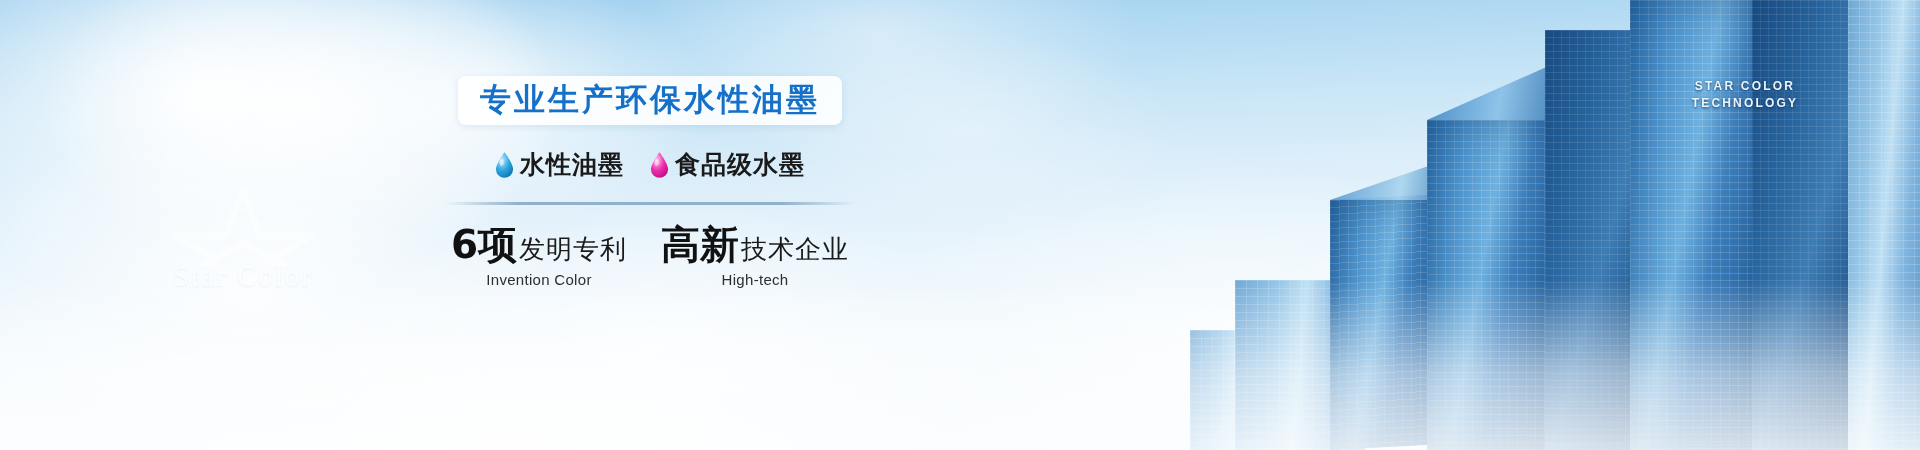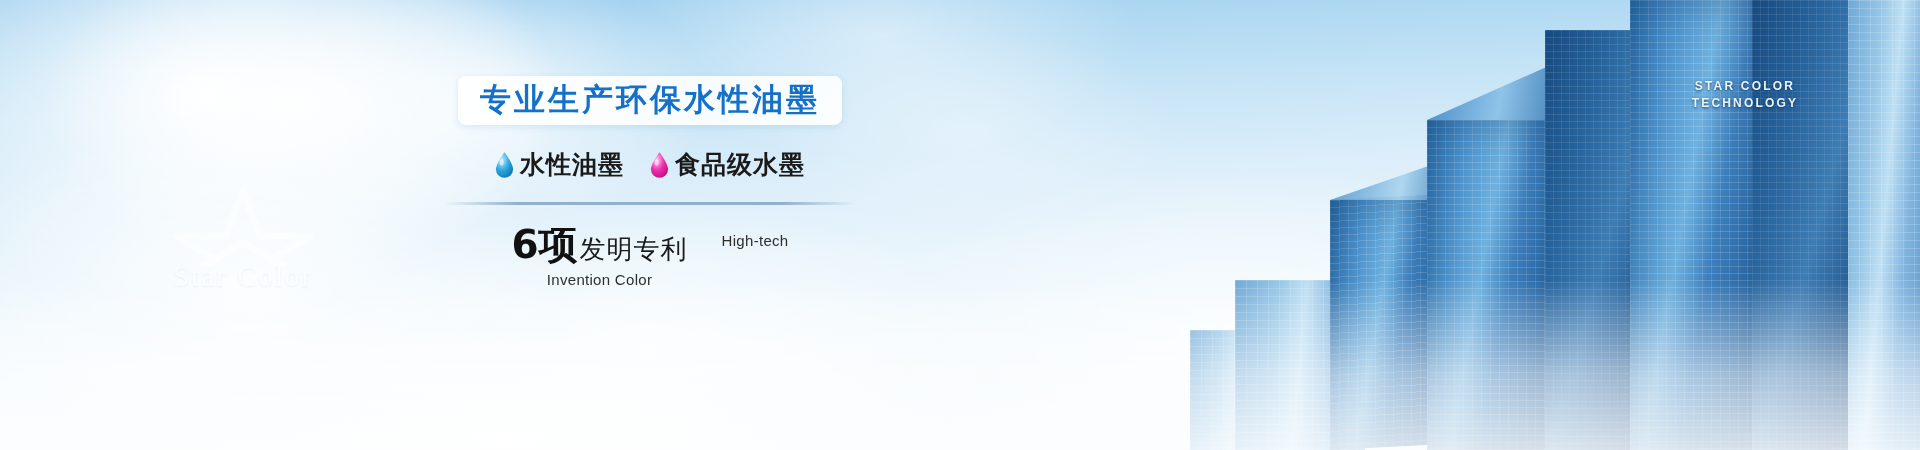--- a/index.html
+++ b/index.html
@@ -320,19 +320,23 @@
 
       <div class="badge">
         <div class="badge-line">
           <span class="badge-strong">6项</span>
           <span class="badge-rest">发明专利</span>
         </div>
         <div class="badge-en">Invention Color</div>
       </div>
 
       <div class="badge">
+        <div class="badge-line">
+          <span class="badge-strong">高新</span>
+          <span class="badge-rest">技术企业</span>
+        </div>
         <div class="badge-en">High-tech</div>
       </div>
 
     </div>
 
   </div>
 </div>
 
 </body></html>

